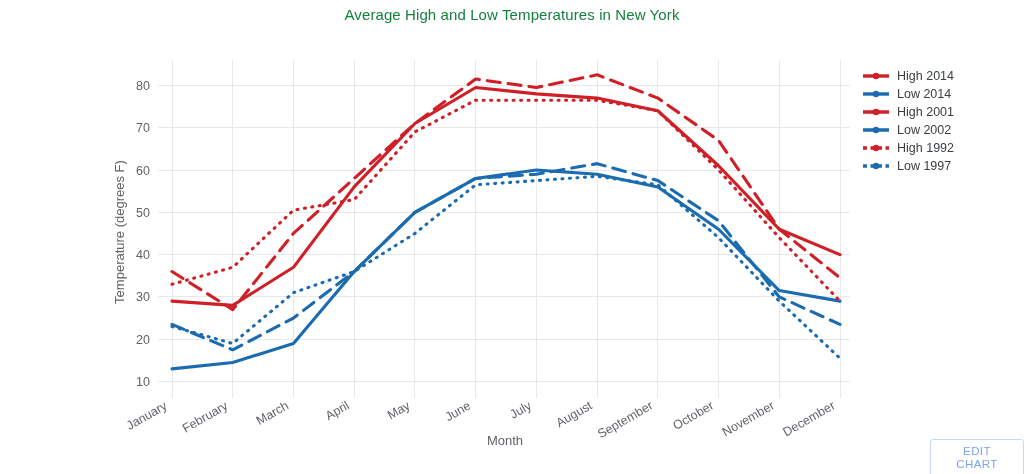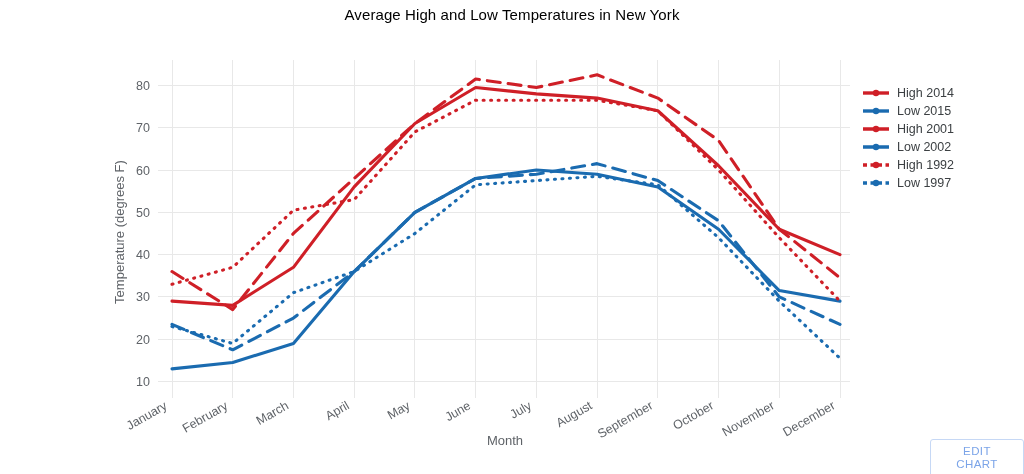--- a/index.html
+++ b/index.html
@@ -18,21 +18,21 @@
     position: absolute;
     left: 0; top: 0;
     width: 1024px; height: 474px;
   }
   #chart-title {
     position: absolute;
     left: 0; top: 6px;
     width: 1024px;
     text-align: center;
     font-size: 15px;
-    color: #000000;
+    color: #15803d;
     font-family: "Liberation Sans", sans-serif;
     letter-spacing: 0.1px;
   }
   #plot-svg {
     position: absolute;
     left: 0; top: 0;
   }
   .axis-label {
     fill: #5f6368;
     font-size: 13px;
@@ -50,21 +50,21 @@
   }
   .series-path {
     fill: none;
     stroke-width: 3.1;
     stroke-linecap: round;
     stroke-linejoin: round;
   }
   #legend {
     position: absolute;
     left: 862px;
-    top: 84px;
+    top: 67px;
     width: 160px;
   }
   .legend-row {
     display: flex;
     align-items: center;
     height: 18px;
     margin-bottom: 0px;
   }
   .legend-swatch {
     width: 28px;
@@ -166,21 +166,21 @@
             <line x1="1" x2="27" y1="7" y2="7" stroke="#cf1f27" stroke-width="3.4" stroke-linecap="butt"></line>
             <circle cx="14" cy="7" r="3.2" fill="#cf1f27"></circle>
           </svg></div>
         <span class="legend-label">High 2014</span>
       </div>
       <div class="legend-row">
         <div class="legend-swatch"><svg width="28" height="14">
             <line x1="1" x2="27" y1="7" y2="7" stroke="#1a6bb0" stroke-width="3.4" stroke-linecap="butt"></line>
             <circle cx="14" cy="7" r="3.2" fill="#1a6bb0"></circle>
           </svg></div>
-        <span class="legend-label">Low 2015</span>
+        <span class="legend-label">Low 2014</span>
       </div>
       <div class="legend-row">
         <div class="legend-swatch"><svg width="28" height="14">
             <line x1="1" x2="27" y1="7" y2="7" stroke="#cf1f27" stroke-width="3.4" stroke-linecap="butt" stroke-dasharray="11,4"></line>
             <circle cx="14" cy="7" r="3.2" fill="#cf1f27"></circle>
           </svg></div>
         <span class="legend-label">High 2001</span>
       </div>
       <div class="legend-row">
         <div class="legend-swatch"><svg width="28" height="14">

